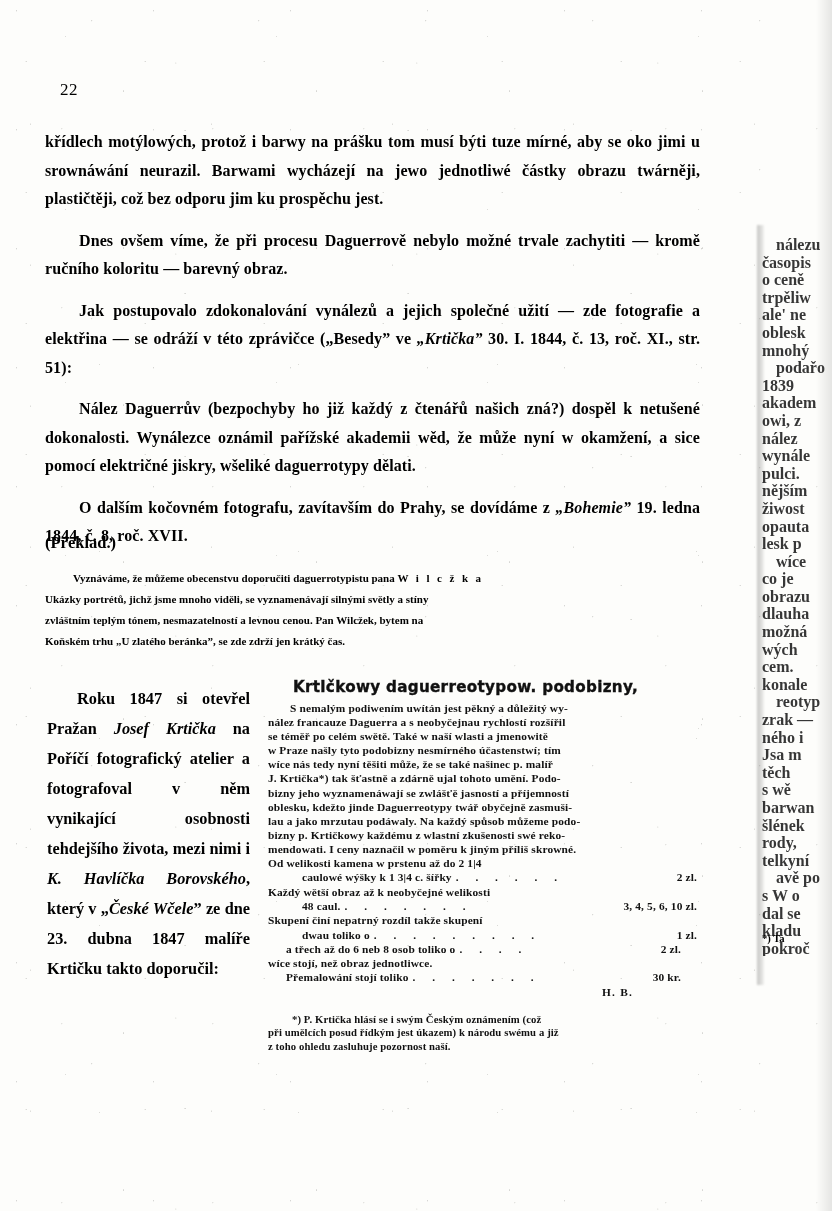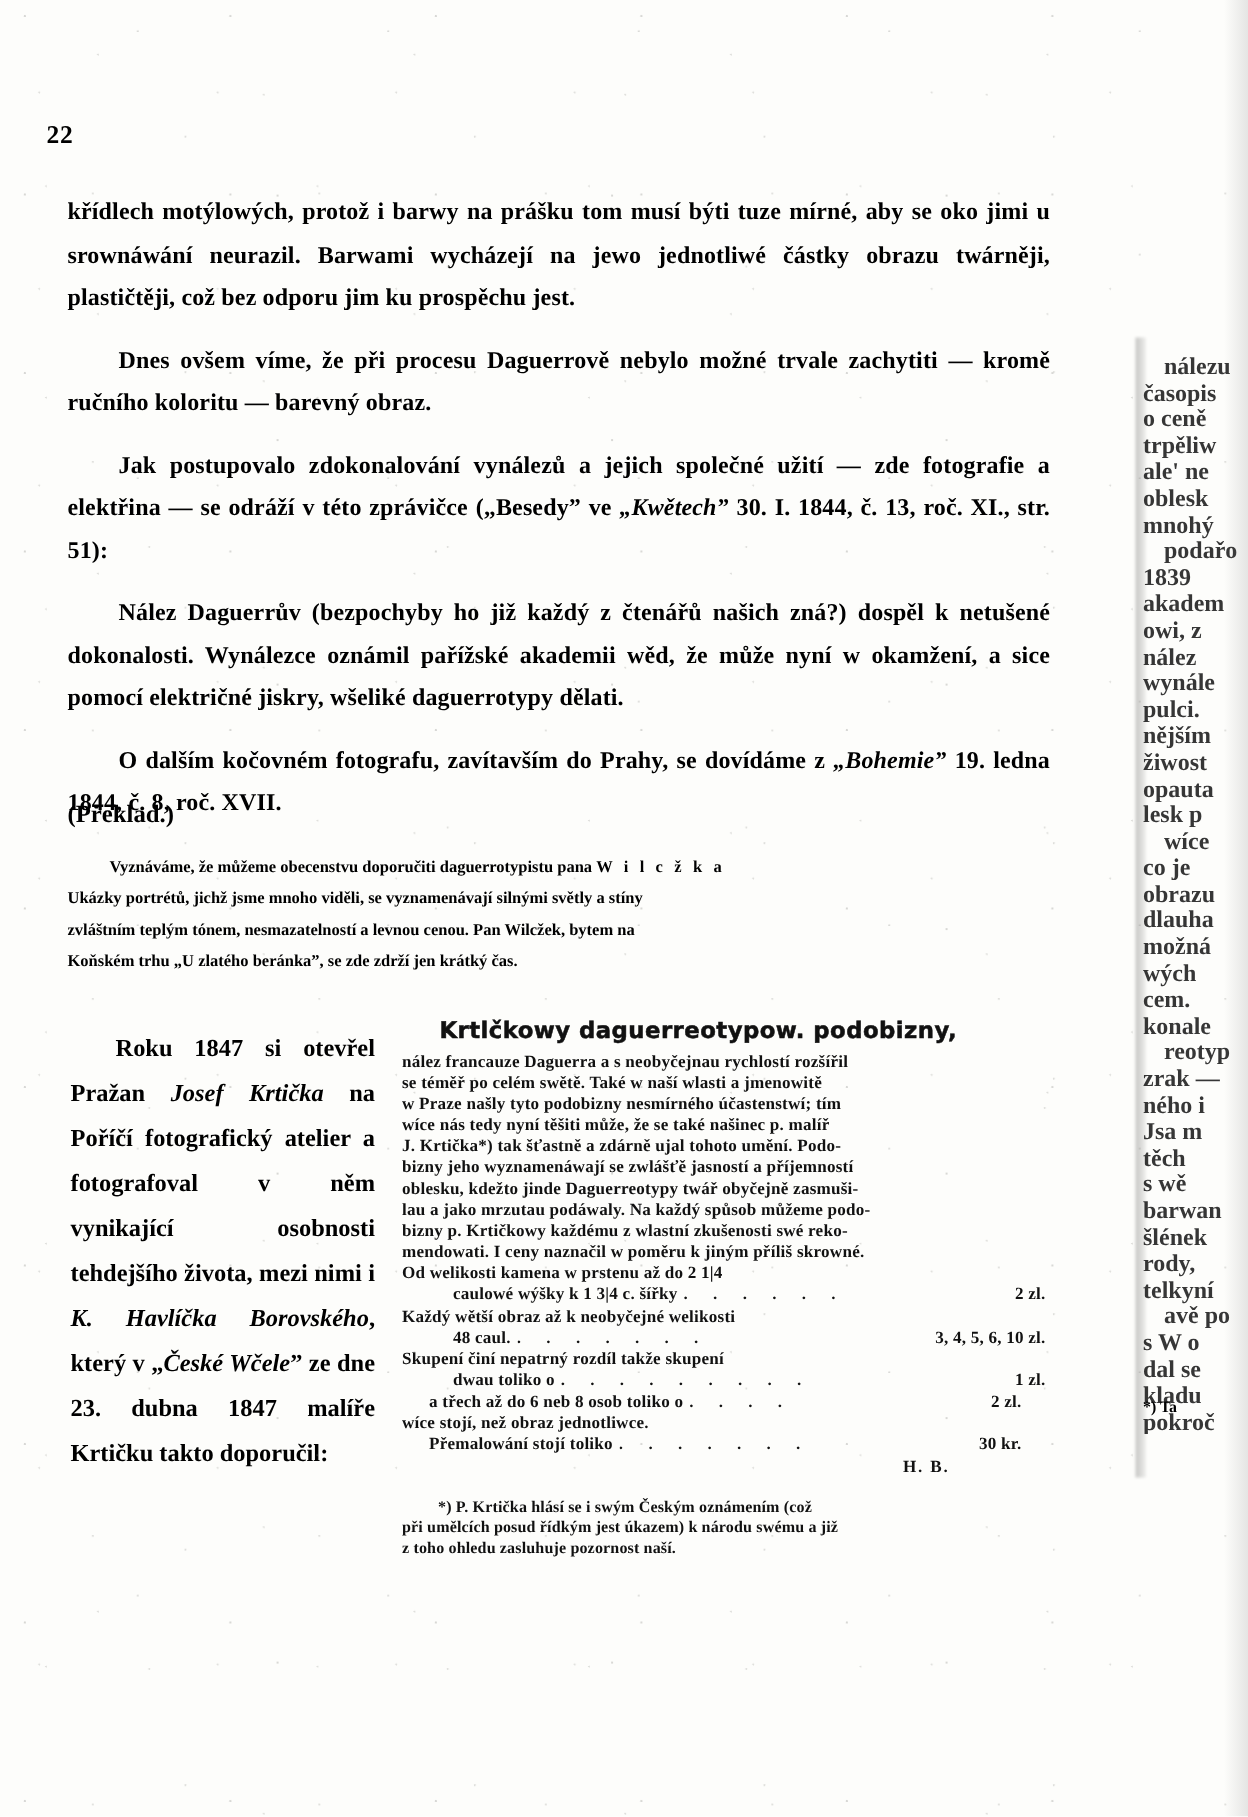--- a/index.html
+++ b/index.html
@@ -30,22 +30,22 @@
       radial-gradient(circle at 41% 72%, #9c9c96 0.5px, transparent 0.8px),
       radial-gradient(circle at 83% 80%, #90908b 0.5px, transparent 0.8px),
       radial-gradient(circle at 17% 88%, #a2a29c 0.5px, transparent 0.8px),
       radial-gradient(circle at 50% 95%, #94948e 0.5px, transparent 0.8px);
     background-size:137px 119px,211px 173px,167px 149px,241px 191px,
                     119px 131px,193px 157px,151px 179px,223px 163px,
                     181px 141px,199px 187px;
   }
 
   .page-number{
-    position:absolute;left:31px;top:80px;
-    font-weight:bold;font-size:17px;letter-spacing:.5px;
+    position:absolute;left:60px;top:80px;
+    font-weight:normal;font-size:17px;letter-spacing:.5px;
   }
 
   .main-col{
     position:absolute;left:45px;top:128px;width:655px;
   }
   .main-col p{
     margin:0 0 13px 0;
     font-size:16px;
     line-height:28.5px;
     text-align:justify;
@@ -173,41 +173,42 @@
 </head>
 <body>
 
 <div class="paper"></div>
 
 <div class="page-number">22</div>
 
 <div class="main-col">
   <p>křídlech motýlowých, protož i barwy na prášku tom musí býti tuze mírné, aby se oko jimi u srownáwání neurazil. Barwami wycházejí na jewo jednotliwé částky obrazu twárněji, plastičtěji, což bez odporu jim ku prospěchu jest.</p>
   <p class="ind">Dnes ovšem víme, že při procesu Daguerrově nebylo možné trvale zachytiti — kromě ručního koloritu — barevný obraz.</p>
-  <p class="ind"><span>Jak postupovalo zdokonalování vynálezů a jejich společné užití — zde fotografie a elektřina — se odráží v této zprávičce („Besedy” ve</span> <em>„Kwětech”</em><span> 30. I. 1844, č. 13, roč. XI., str. 51):</span></p>
+  <p class="ind"><span>Jak postupovalo zdokonalování vynálezů a jejich společné užití — zde fotografie a elektřina — se odráží v této zprávičce („Besedy” ve</span> <em>„Krtička”</em><span> 30. I. 1844, č. 13, roč. XI., str. 51):</span></p>
   <p class="ind">Nález Daguerrův (bezpochyby ho již každý z čtenářů našich zná?) dospěl k netušené dokonalosti. Wynálezce oznámil pařížské akademii wěd, že může nyní w okamžení, a sice pomocí električné jiskry, wšeliké daguerrotypy dělati.</p>
   <p class="ind"><span>O dalším kočovném fotografu, zavítavším do Prahy, se dovídáme z</span> <em>„Bohemie”</em><span> 19. ledna 1844, č. 8, roč. XVII.</span></p>
 </div>
 
 <div class="preklad">(Překlad.)</div>
 
 <div class="small-quote">
   <p class="firstline"><span>Vyznáváme, že můžeme obecenstvu doporučiti daguerrotypistu pana </span><span class="sp">W i l c ž k a</span></p>
   <p>Ukázky portrétů, jichž jsme mnoho viděli, se vyznamenávají silnými světly a stíny</p>
   <p>zvláštním teplým tónem, nesmazatelností a levnou cenou. Pan Wilcžek, bytem na</p>
   <p>Koňském trhu „U zlatého beránka”, se zde zdrží jen krátký čas.</p>
 </div>
 
 <div class="left-col">
   <p><span>Roku 1847 si otevřel Pražan </span><i>Josef Krtička</i><span> na Poříčí fotografický atelier a fotografoval v něm vynikající osobnosti tehdejšího života, mezi nimi i </span><i>K. Havlíčka Borovského</i><span>, který v „</span><i>České Wčele</i><span>” ze dne 23. dubna 1847 malíře Krtičku takto doporučil:</span></p>
 </div>
 
 <div class="ad">
   <div class="ad-head">Krtlčkowy daguerreotypow. podobizny,</div>
   <div class="ad-body">
+    <p class="ind">S nemalým podiwením uwítán jest pěkný a důležitý wy-</p>
     <p>nález francauze Daguerra a s neobyčejnau rychlostí rozšířil</p>
     <p>se téměř po celém swětě. Také w naší wlasti a jmenowitě</p>
     <p>w Praze našly tyto podobizny nesmírného účastenstwí; tím</p>
     <p>wíce nás tedy nyní těšiti může, že se také našinec p. malíř</p>
     <p>J. Krtička*) tak šťastně a zdárně ujal tohoto umění. Podo-</p>
     <p>bizny jeho wyznamenáwají se zwlášťě jasností a příjemností</p>
     <p>oblesku, kdežto jinde Daguerreotypy twář obyčejně zasmuši-</p>
     <p>lau a jako mrzutau podáwaly. Na každý spůsob můžeme podo-</p>
     <p>bizny p. Krtičkowy každému z wlastní zkušenosti swé reko-</p>
     <p>mendowati. I ceny naznačil w poměru k jiným příliš skrowné.</p>

